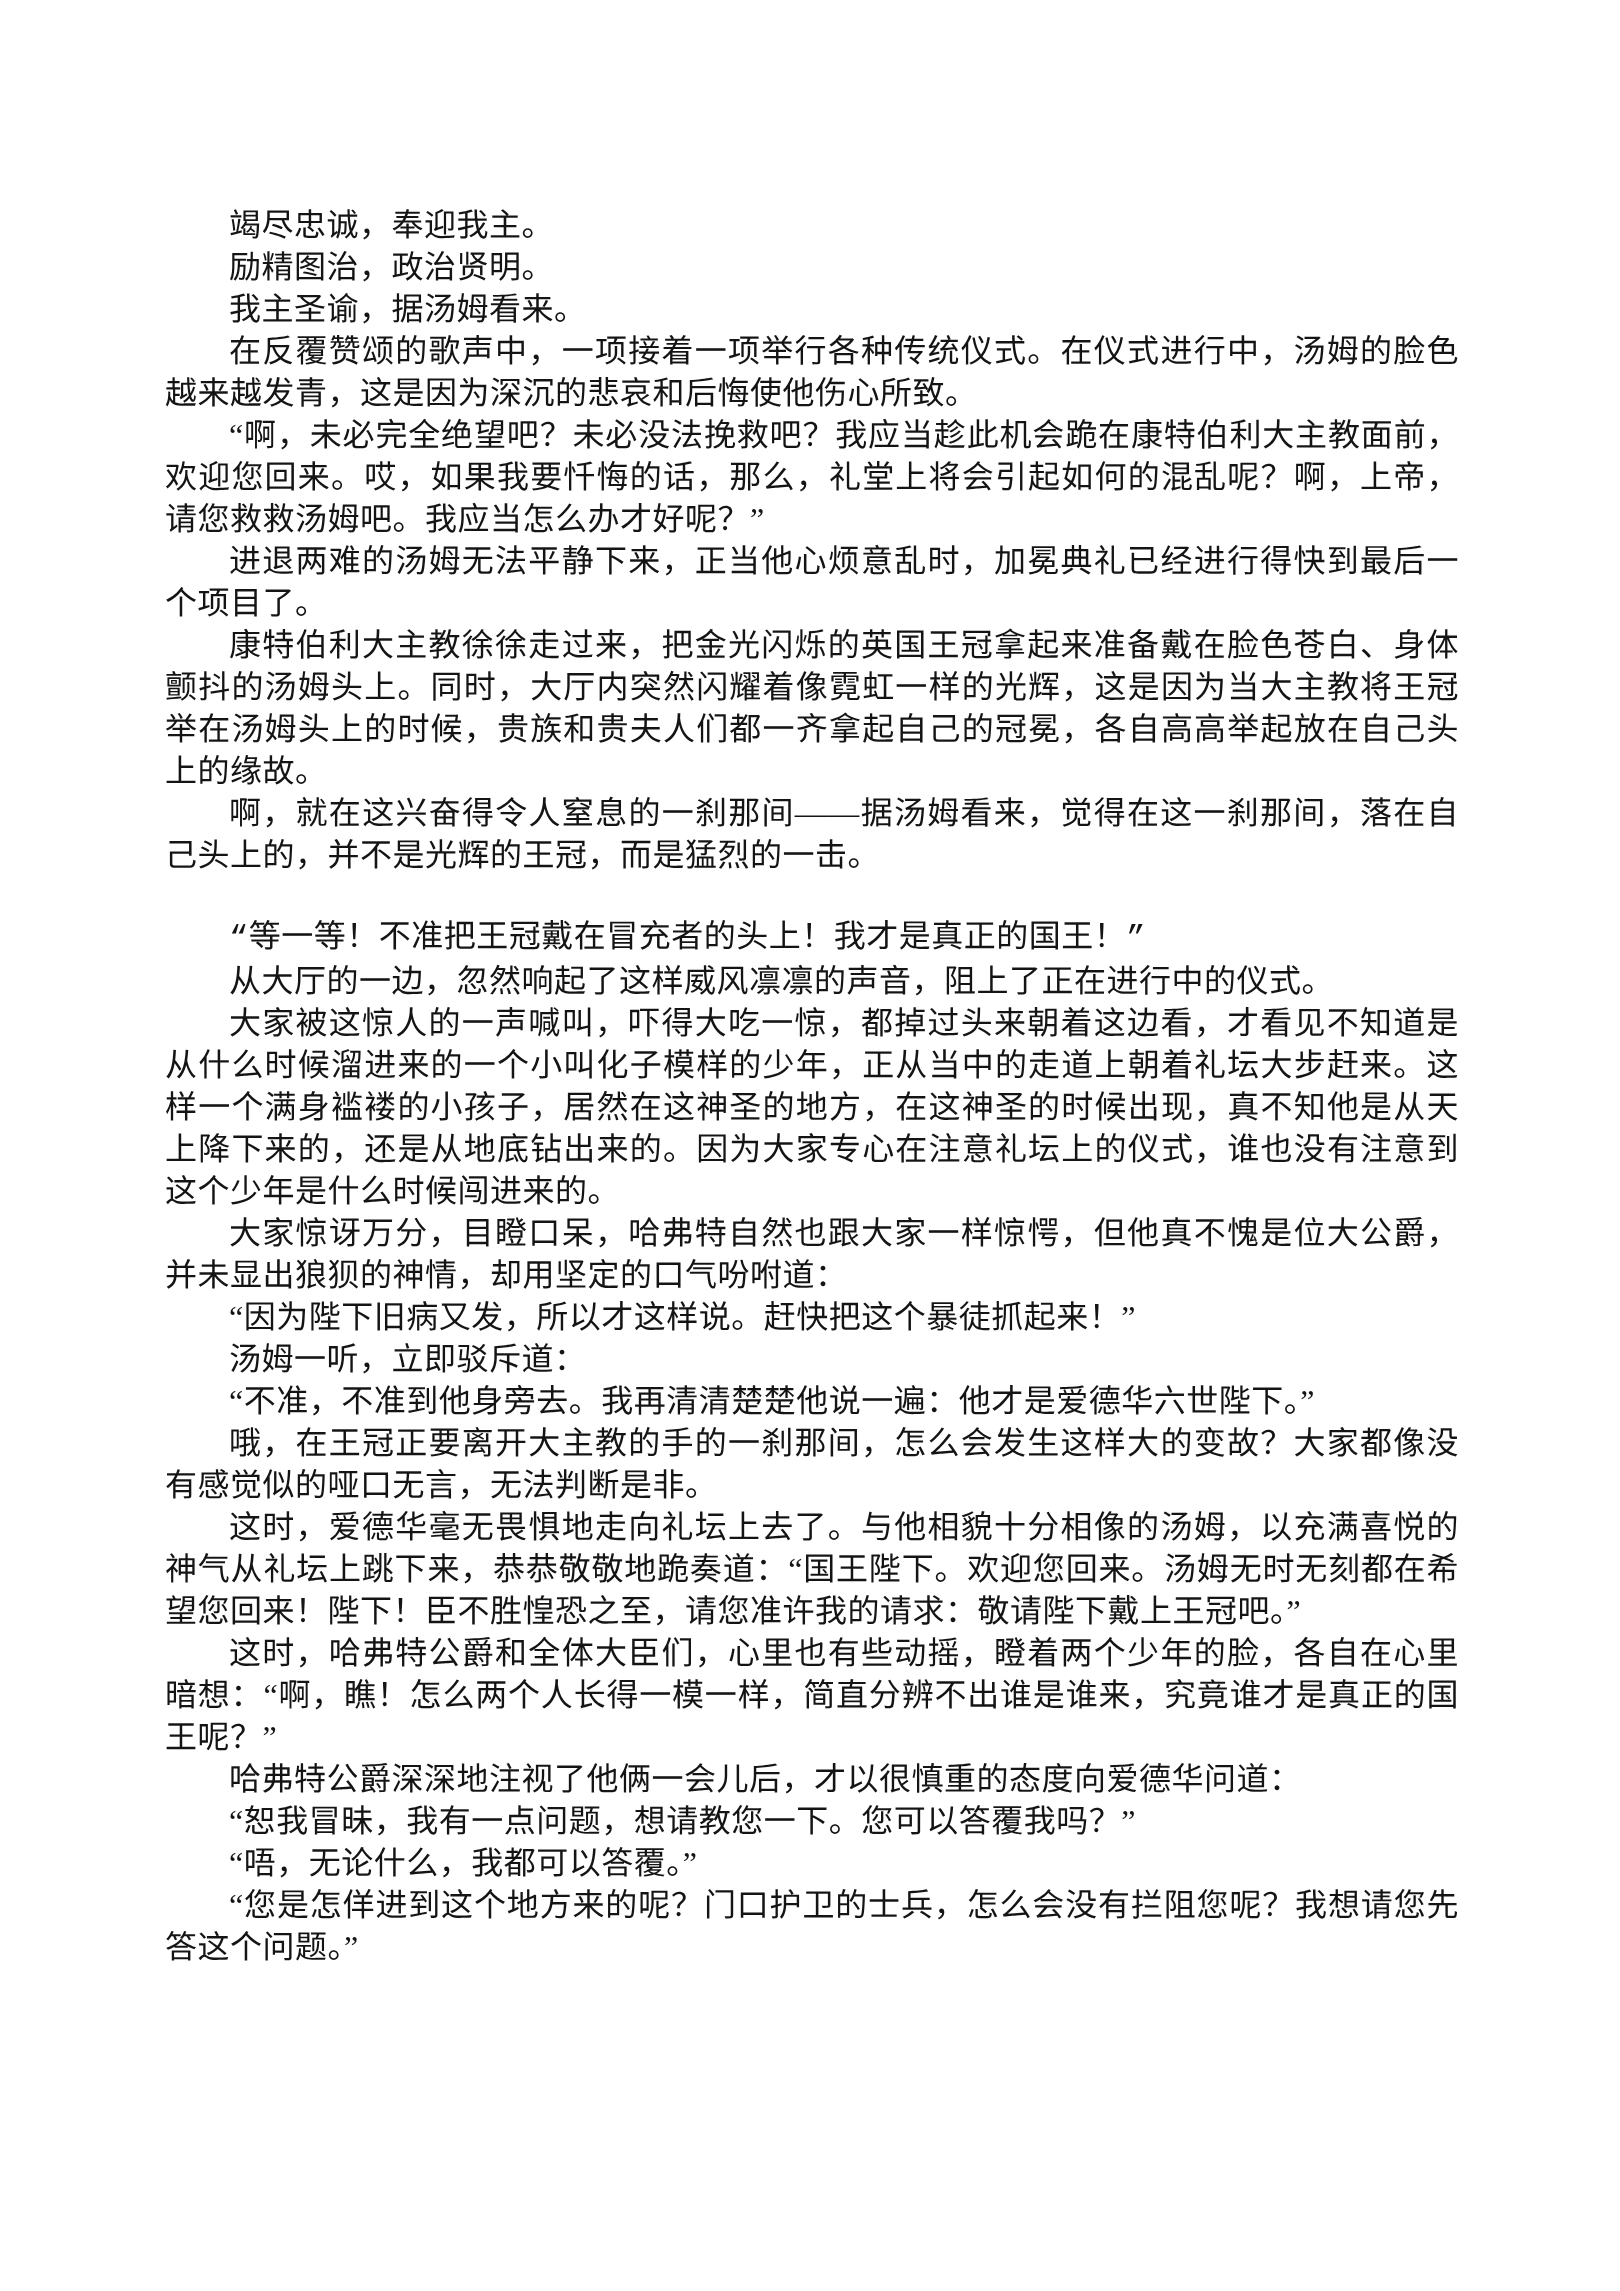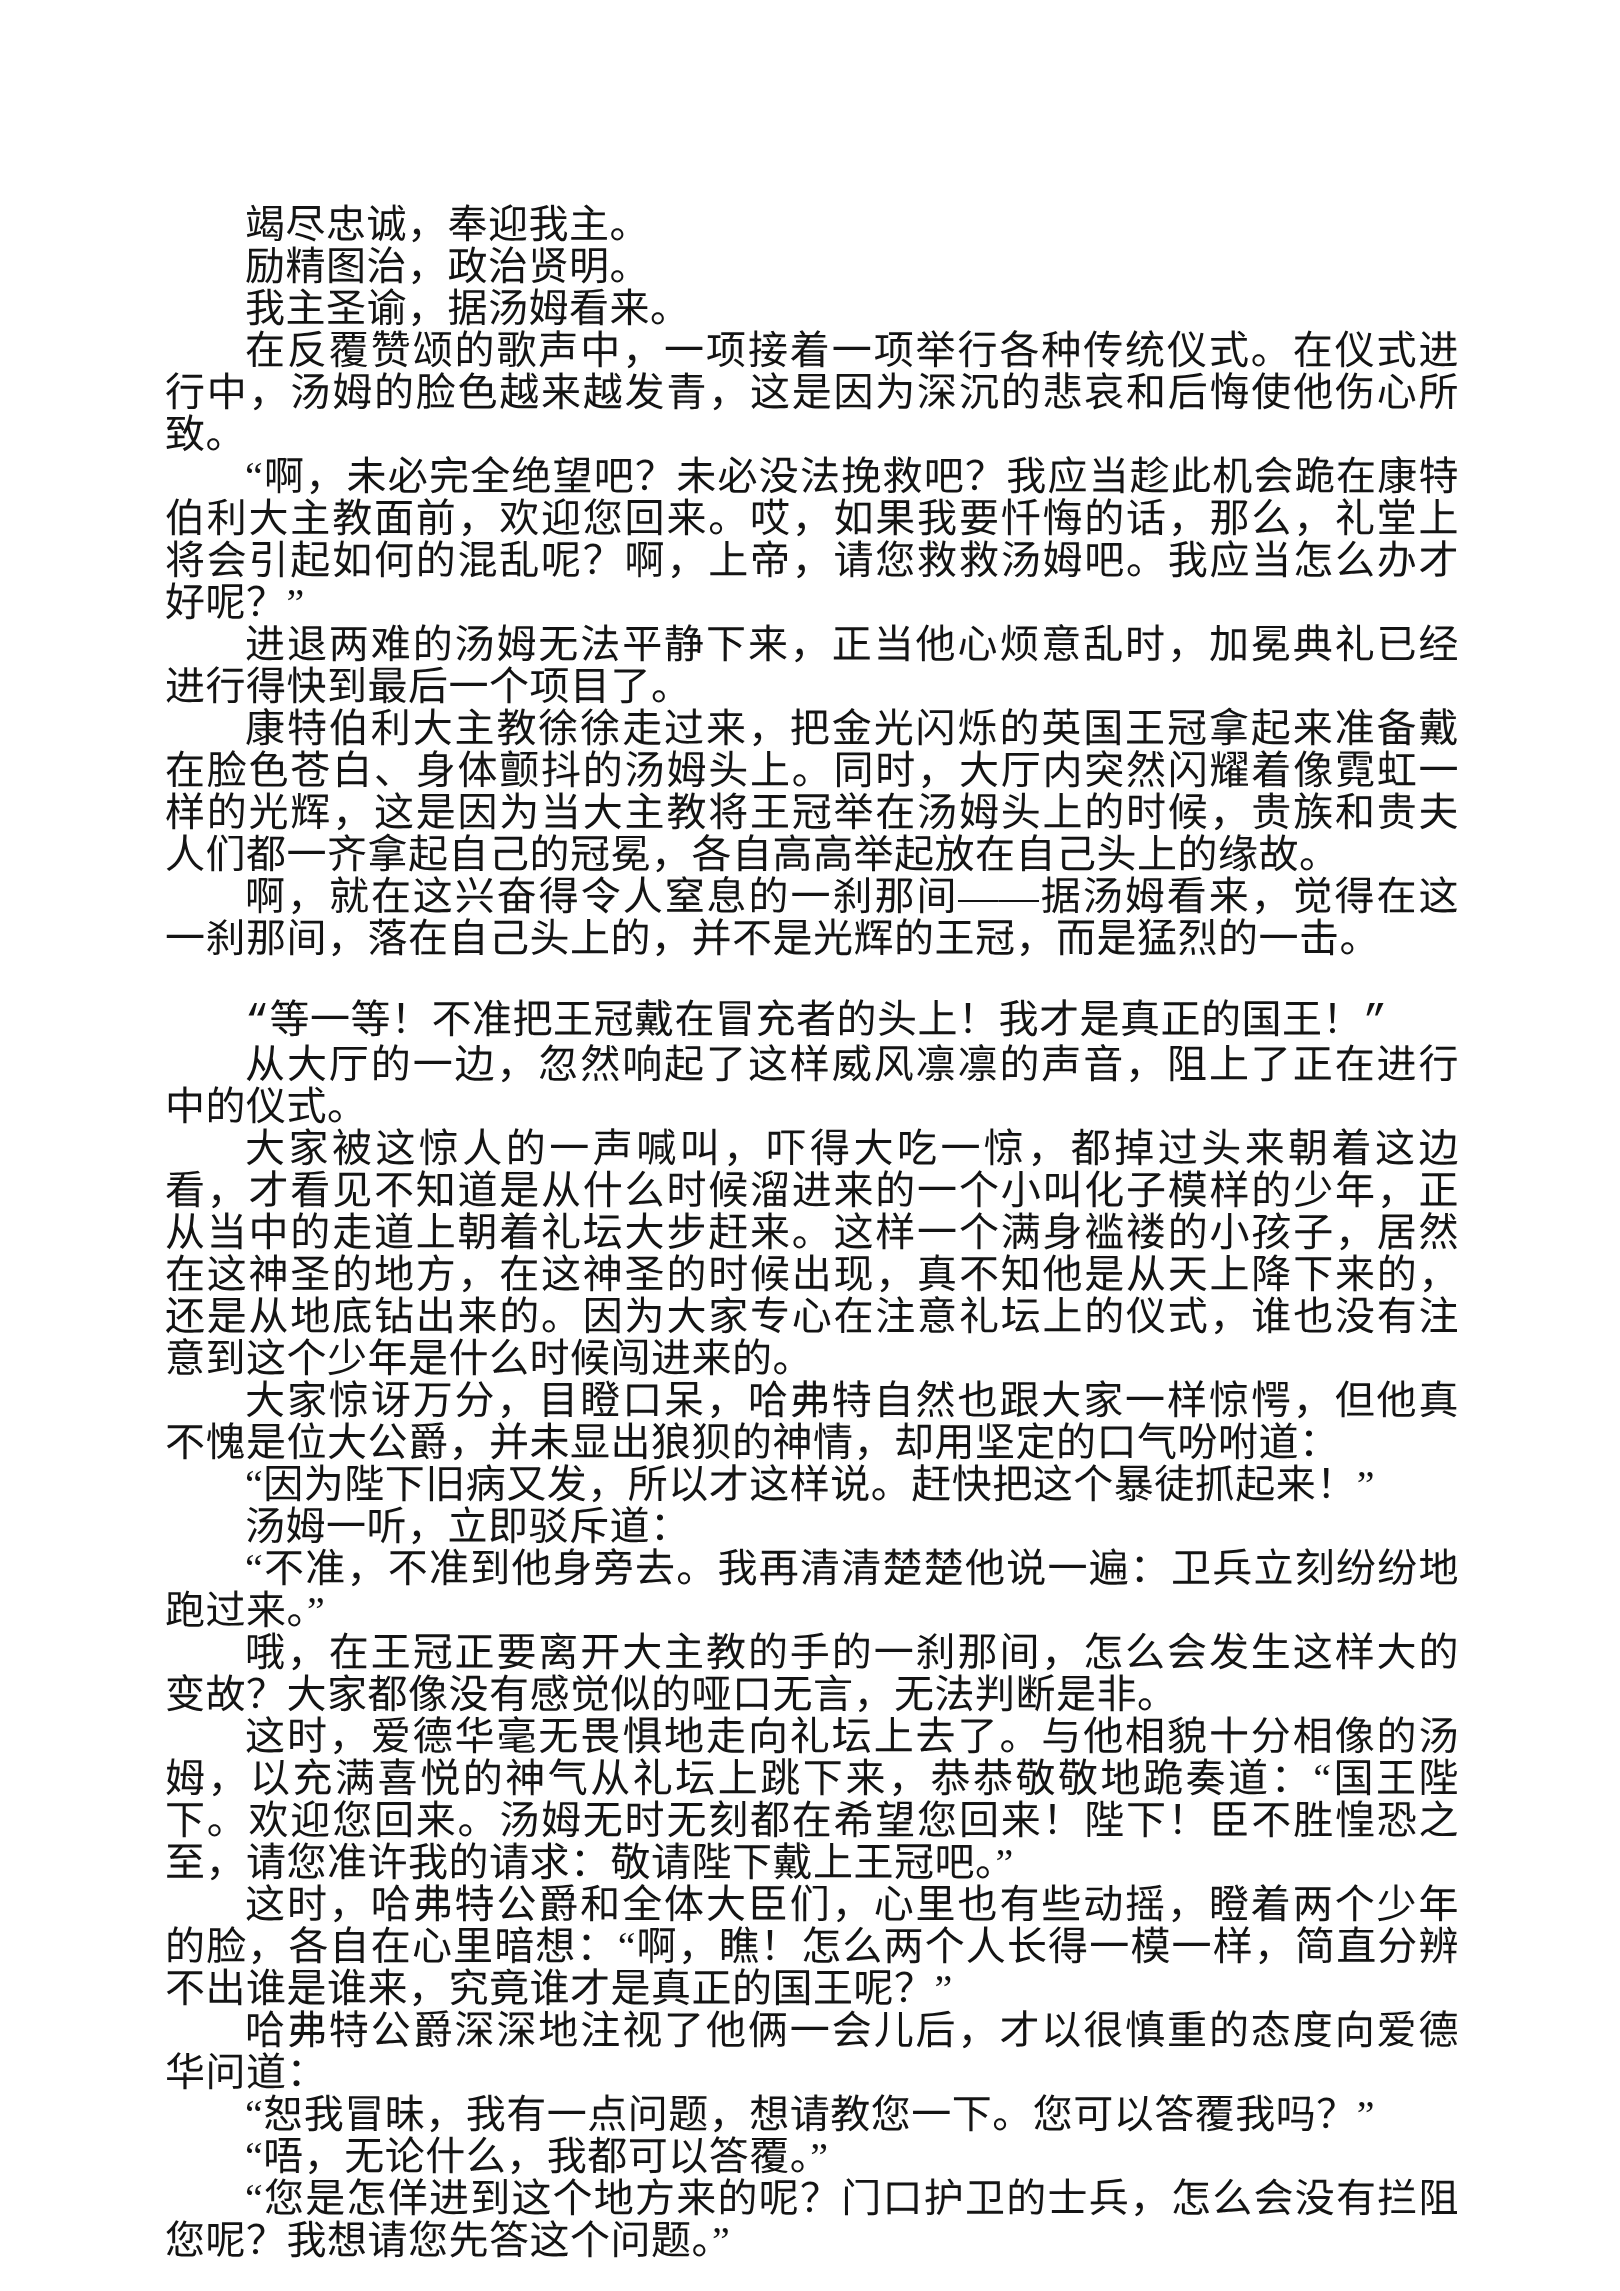--- a/index.html
+++ b/index.html
@@ -13,21 +13,21 @@
     height: 2292px;
     background: #ffffff;
     overflow: hidden;
   }
   .text-block {
     position: absolute;
     left: 165px;
     top: 204px;
     width: 1294px;
     font-family: "Liberation Serif", "DejaVu Serif", serif;
-    font-size: 40px;
+    font-size: 32px;
     line-height: 42px;
     color: #141414;
     text-align: justify;
     letter-spacing: 0.5px;
   }
   .text-block p {
     margin: 0;
     padding: 0;
     text-indent: 2em;
     word-break: break-all;
@@ -49,21 +49,21 @@
     <p>“啊，未必完全绝望吧？未必没法挽救吧？我应当趁此机会跪在康特伯利大主教面前，欢迎您回来。哎，如果我要忏悔的话，那么，礼堂上将会引起如何的混乱呢？啊，上帝，请您救救汤姆吧。我应当怎么办才好呢？”</p>
     <p>进退两难的汤姆无法平静下来，正当他心烦意乱时，加冕典礼已经进行得快到最后一个项目了。</p>
     <p>康特伯利大主教徐徐走过来，把金光闪烁的英国王冠拿起来准备戴在脸色苍白、身体颤抖的汤姆头上。同时，大厅内突然闪耀着像霓虹一样的光辉，这是因为当大主教将王冠举在汤姆头上的时候，贵族和贵夫人们都一齐拿起自己的冠冕，各自高高举起放在自己头上的缘故。</p>
     <p>啊，就在这兴奋得令人窒息的一刹那间——据汤姆看来，觉得在这一刹那间，落在自己头上的，并不是光辉的王冠，而是猛烈的一击。</p>
     <p class="section-break">“等一等！不准把王冠戴在冒充者的头上！我才是真正的国王！”</p>
     <p>从大厅的一边，忽然响起了这样威风凛凛的声音，阻上了正在进行中的仪式。</p>
     <p>大家被这惊人的一声喊叫，吓得大吃一惊，都掉过头来朝着这边看，才看见不知道是从什么时候溜进来的一个小叫化子模样的少年，正从当中的走道上朝着礼坛大步赶来。这样一个满身褴褛的小孩子，居然在这神圣的地方，在这神圣的时候出现，真不知他是从天上降下来的，还是从地底钻出来的。因为大家专心在注意礼坛上的仪式，谁也没有注意到这个少年是什么时候闯进来的。</p>
     <p>大家惊讶万分，目瞪口呆，哈弗特自然也跟大家一样惊愕，但他真不愧是位大公爵，并未显出狼狈的神情，却用坚定的口气吩咐道：</p>
     <p>“因为陛下旧病又发，所以才这样说。赶快把这个暴徒抓起来！”</p>
     <p>汤姆一听，立即驳斥道：</p>
-    <p>“不准，不准到他身旁去。我再清清楚楚他说一遍：卫兵立刻纷纷地跑过来。”</p>
+    <p>“不准，不准到他身旁去。我再清清楚楚他说一遍：他才是爱德华六世陛下。”</p>
     <p>哦，在王冠正要离开大主教的手的一刹那间，怎么会发生这样大的变故？大家都像没有感觉似的哑口无言，无法判断是非。</p>
     <p>这时，爱德华毫无畏惧地走向礼坛上去了。与他相貌十分相像的汤姆，以充满喜悦的神气从礼坛上跳下来，恭恭敬敬地跪奏道：“国王陛下。欢迎您回来。汤姆无时无刻都在希望您回来！陛下！臣不胜惶恐之至，请您准许我的请求：敬请陛下戴上王冠吧。”</p>
     <p>这时，哈弗特公爵和全体大臣们，心里也有些动摇，瞪着两个少年的脸，各自在心里暗想：“啊，瞧！怎么两个人长得一模一样，简直分辨不出谁是谁来，究竟谁才是真正的国王呢？”</p>
     <p>哈弗特公爵深深地注视了他俩一会儿后，才以很慎重的态度向爱德华问道：</p>
     <p>“恕我冒昧，我有一点问题，想请教您一下。您可以答覆我吗？”</p>
     <p>“唔，无论什么，我都可以答覆。”</p>
     <p>“您是怎佯进到这个地方来的呢？门口护卫的士兵，怎么会没有拦阻您呢？我想请您先答这个问题。”</p>
   </div>
 </div>
 

